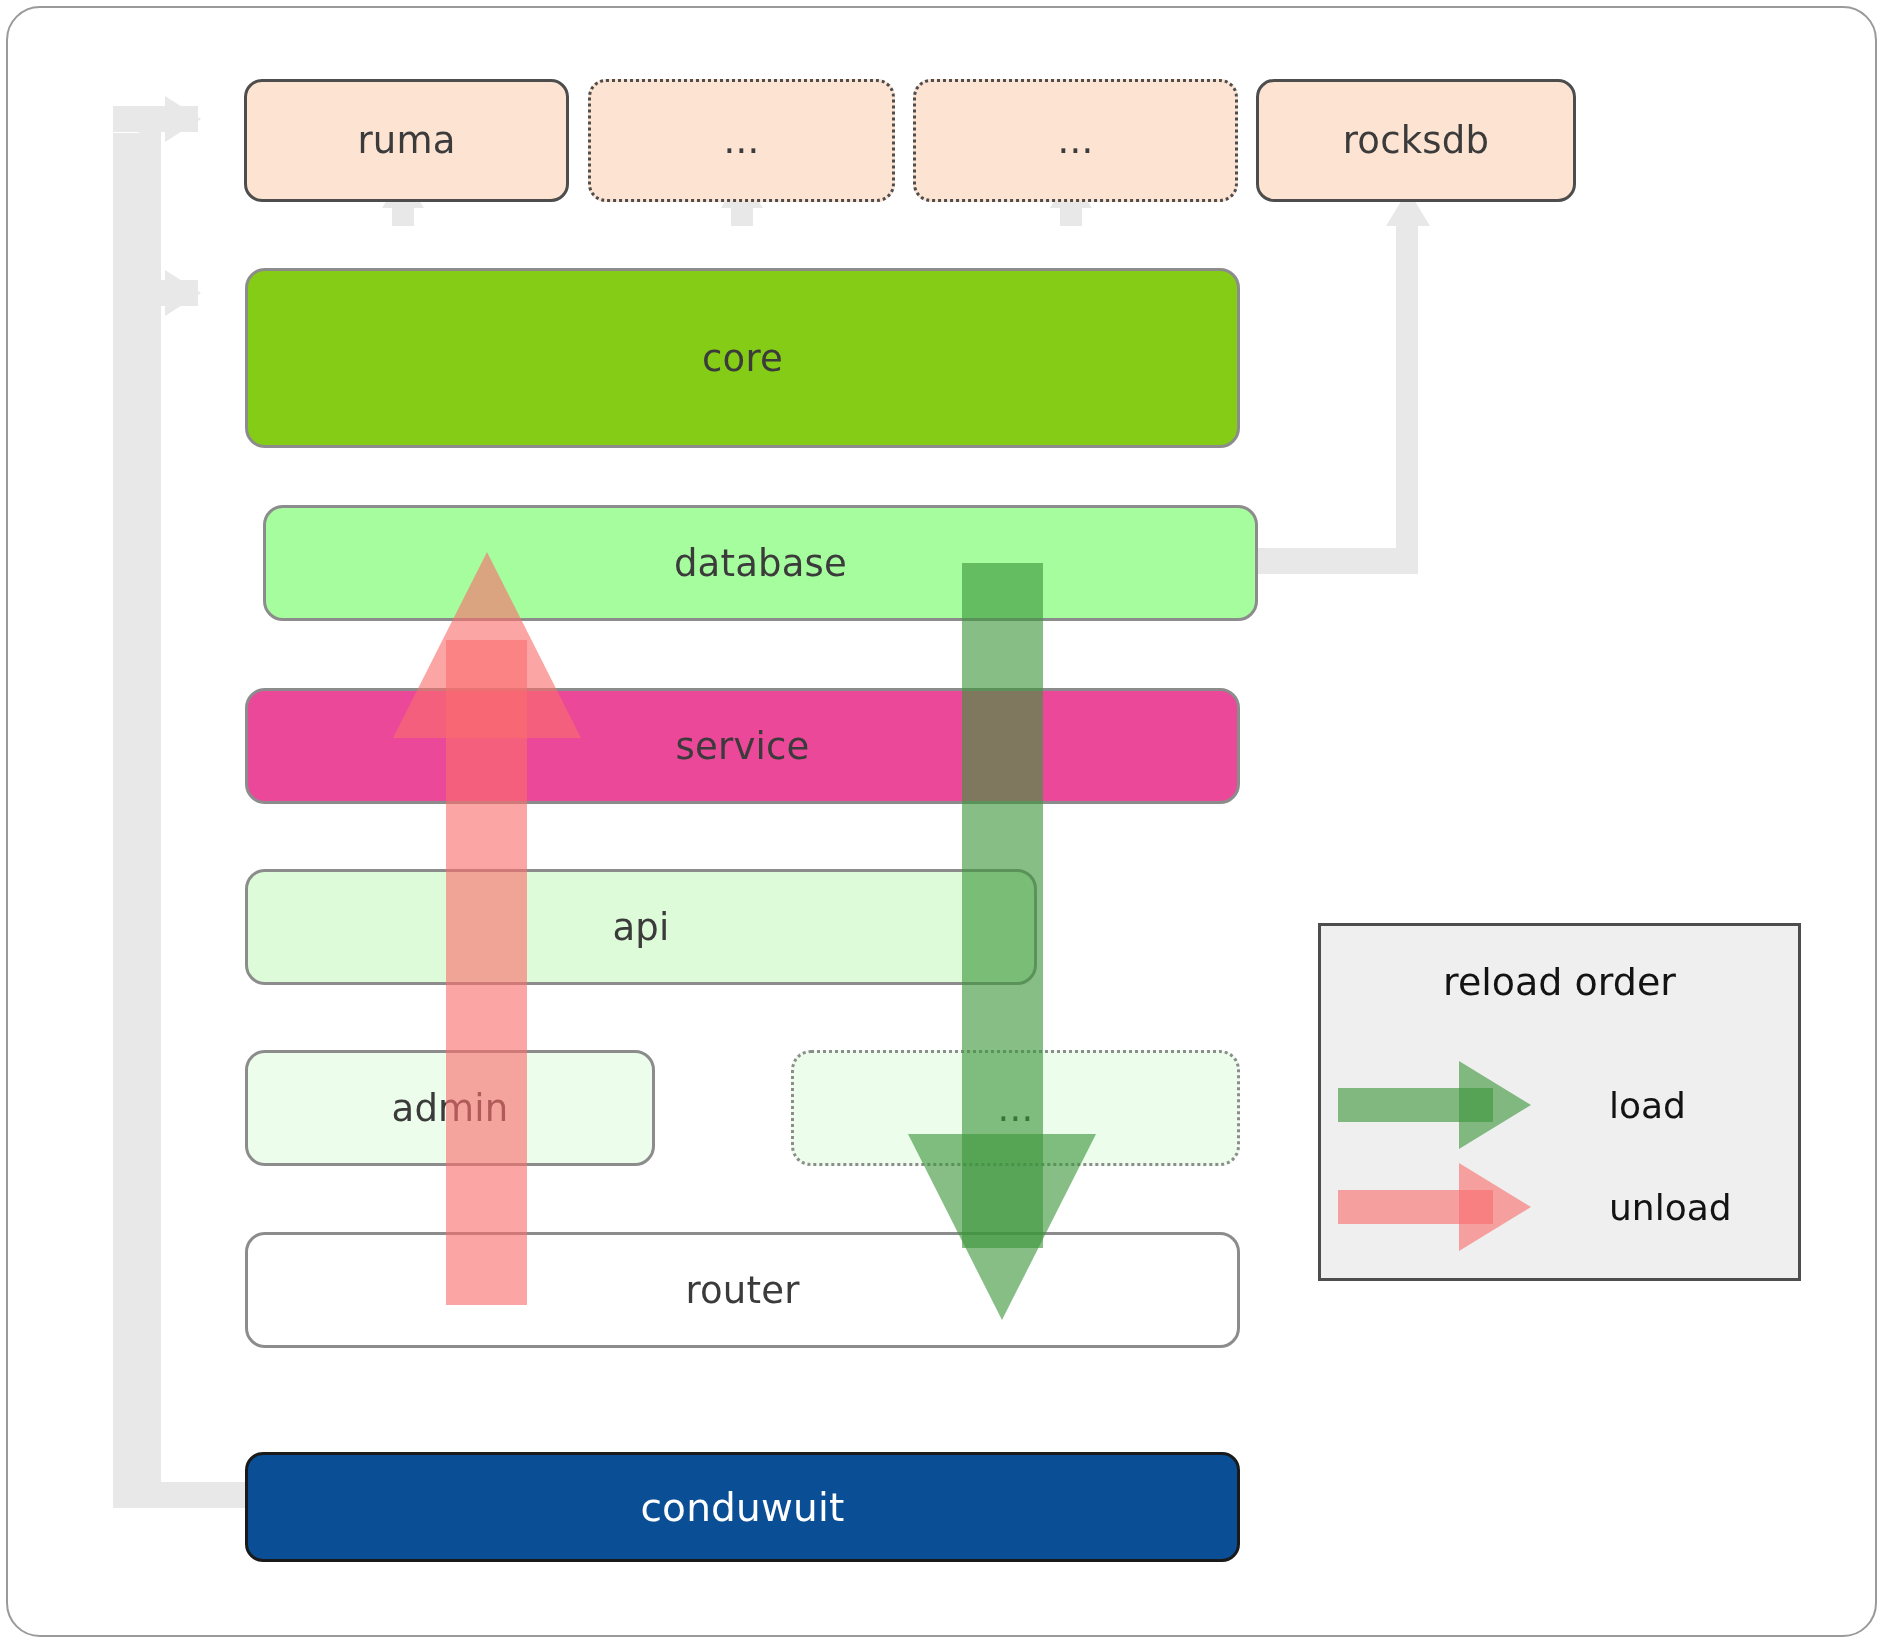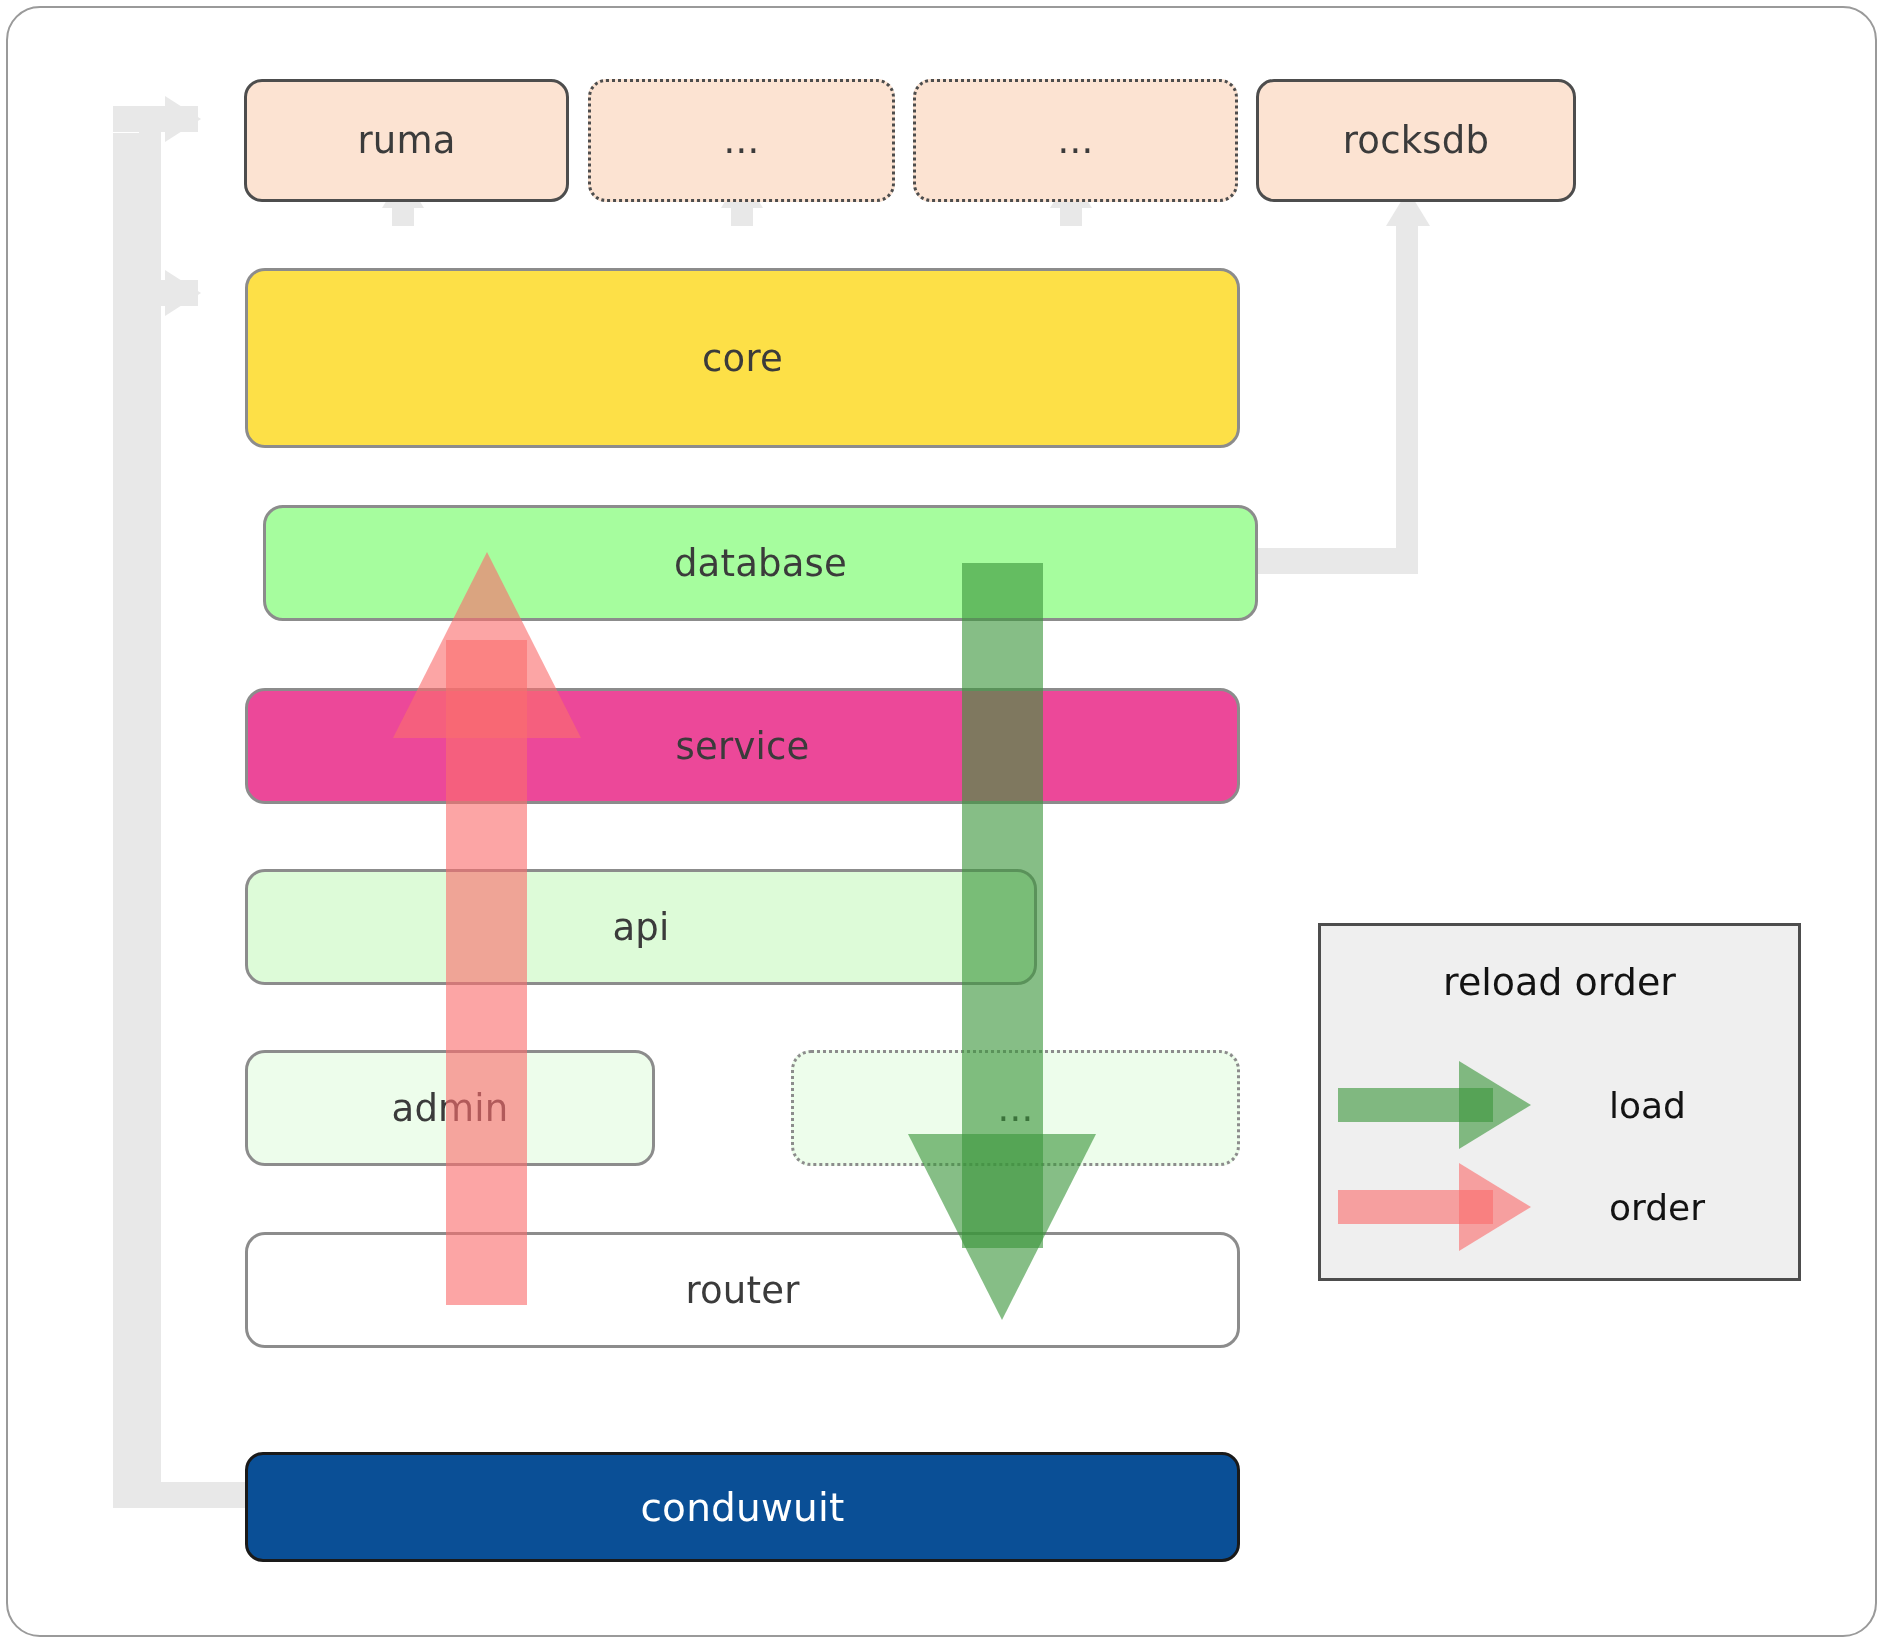--- a/index.html
+++ b/index.html
@@ -39,21 +39,21 @@
   .crate {
     background: #fce3d2;
     border: 3px solid #4d4d4d;
     height: 123px;
     border-radius: 18px;
   }
   .crate.dotted { border: 3px dotted #4d4d4d; }
   
   .layer { border: 3px solid #8c8c8c; border-radius: 20px; }
   .layer.dotted { border: 3px dotted #8c8c8c; }
-  .layer.core      { background: #fde047; }
+  .layer.core      { background: #84cc16; }
   .layer.database  { background: #a6fd9e; }
   .layer.service   { background: #ec4899; }
   .layer.api       { background: #ddfbd8; }
   .layer.admin     { background: #edfdeb; }
   .layer.dots5     { background: #edfdeb; }
   .layer.router    { background: #ffffff; }
   .app {
     background: #0a4f96;
     border: 3px solid #1a1a1a;
     color: #ffffff;
@@ -180,16 +180,16 @@
 
     <div class="leg-row" style="top:134px;">
       <div class="leg-shaft load-color"></div>
       <div class="leg-head" style="border-top:44px solid transparent; border-bottom:44px solid transparent; border-left:72px solid rgba(60,150,60,0.62);"></div>
       <div class="leg-label">load</div>
     </div>
 
     <div class="leg-row" style="top:236px;">
       <div class="leg-shaft unload-color"></div>
       <div class="leg-head" style="border-top:44px solid transparent; border-bottom:44px solid transparent; border-left:72px solid rgba(250,110,110,0.62);"></div>
-      <div class="leg-label">order</div>
+      <div class="leg-label">unload</div>
     </div>
   </div>
 </div>
 
 </body></html>

